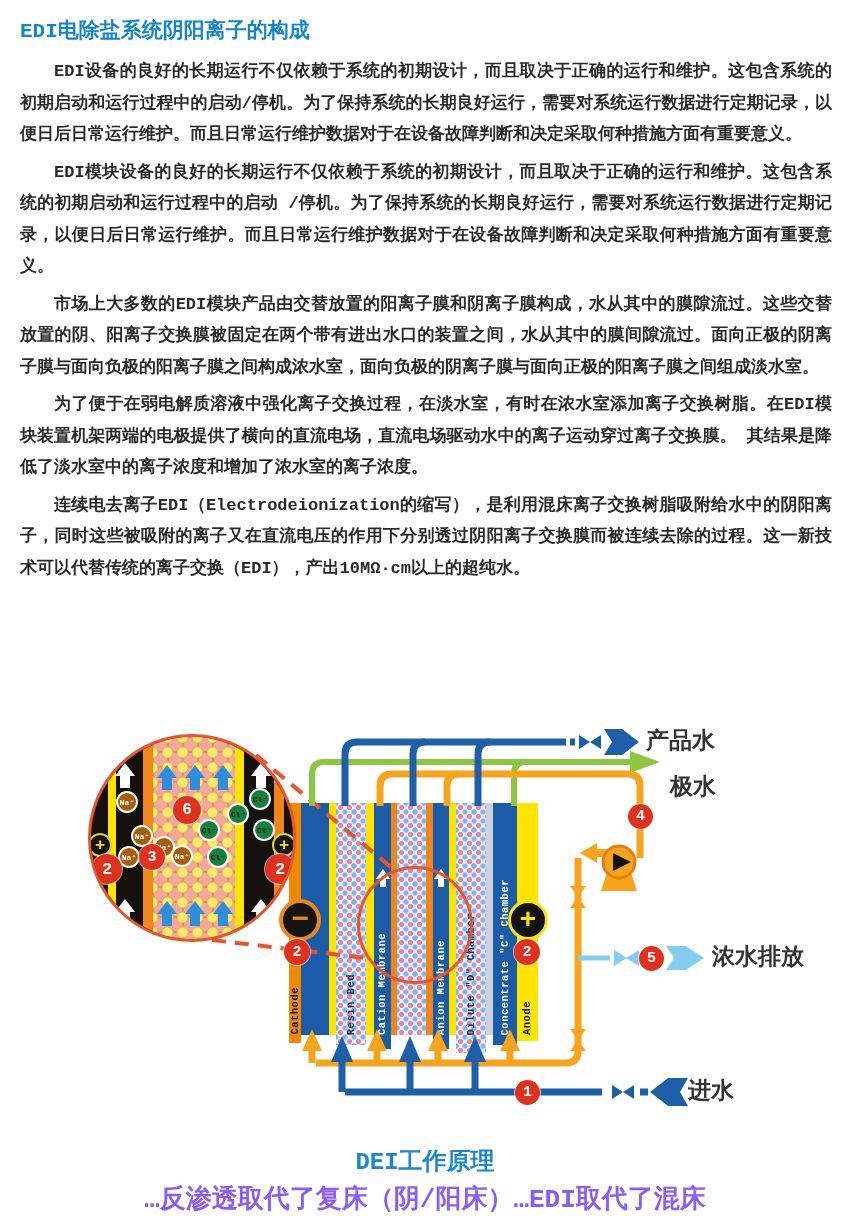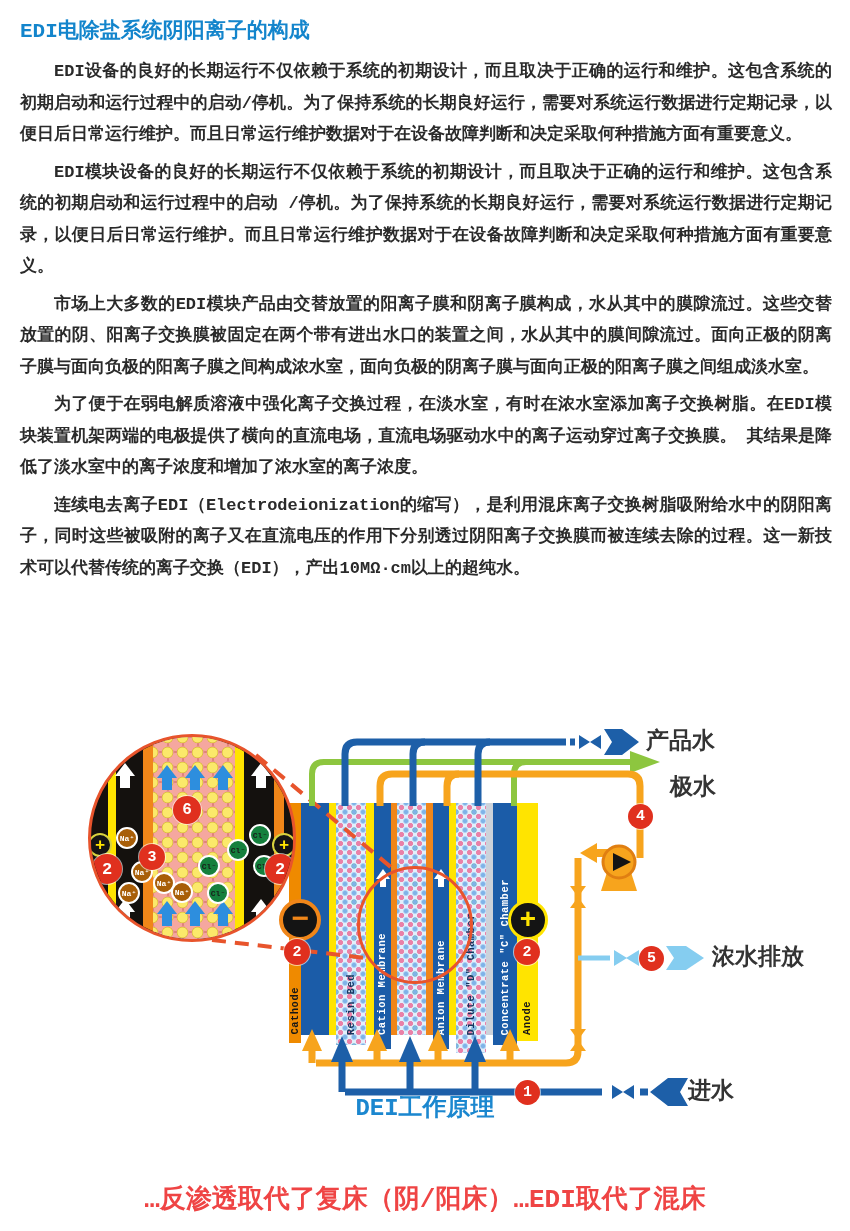--- a/index.html
+++ b/index.html
@@ -6,24 +6,24 @@
   .page{position:relative;width:850px;height:1231px;background:#ffffff;overflow:hidden;
         font-family:Liberation Mono, monospace;}
 
   
   .title{position:absolute;left:20px;top:16px;font-size:21px;font-weight:bold;color:#1385cc;}
   .content{position:absolute;left:20px;top:56px;width:812px;}
   .content p{margin:0 0 6px 0;text-indent:2em;font-size:17px;line-height:31.5px;
              font-weight:bold;color:#2a2a2a;text-align:justify;}
 
   
-  .caption{position:absolute;left:0;top:1091px;width:850px;text-align:center;
+  .caption{position:absolute;left:0;top:1145px;width:850px;text-align:center;
            color:#1b87cf;font-size:24px;font-weight:bold;}
   .footer{position:absolute;left:0;top:1181px;width:850px;text-align:center;
-          color:#ef4444;font-size:26px;font-weight:bold;}
+          color:#8b5cf6;font-size:26px;font-weight:bold;}
 
   
   .stack{position:absolute;left:289px;top:803px;width:249px;height:232px;display:flex;}
   .band{position:relative;height:100%;display:flex;align-items:flex-end;justify-content:center;}
   .w12{width:12px}.w28{width:28px}.w7{width:7px}.w30{width:30px}.w8{width:8px}
   .w17{width:17px}.w6{width:6px}.w29{width:29px}.w16{width:16px}.w24{width:24px}.w21{width:21px}
   .c-or{background:#ef8a00;}
   .c-os{background:#f08619;}
   .c-bl{background:#1b5ca8;}
   .c-ye{background:#ffe400;}
@@ -62,21 +62,21 @@
      background-size:15px 15px,15px 15px;
      background-position:7px 8px,0 0;}
   .uarr{position:absolute;width:20px;height:27px;}
   .uarr::before{content:"";position:absolute;left:0;top:0;border-left:10px solid transparent;
         border-right:10px solid transparent;border-bottom:13px solid currentColor;}
   .uarr::after{content:"";position:absolute;left:5px;top:13px;width:10px;height:12px;background:currentColor;}
   .aw{color:#ffffff;}
   .ab{color:#2d8ede;}
   .ion{position:absolute;width:22px;height:22px;border-radius:50%;border:2px solid #fff;
        box-sizing:border-box;display:flex;align-items:center;justify-content:center;
-       font-size:8px;font-weight:bold;margin-top:36px;}
+       font-size:8px;font-weight:bold;}
   .ion-na{background:#a85e08;color:#fff;}
   .ion-cl{background:#15803d;color:#1a1a1a;}
 
   
   .nbadge{position:absolute;border-radius:50%;background:#e0301e;color:#fff;font-weight:bold;
           display:flex;align-items:center;justify-content:center;box-shadow:0 0 0 1px rgba(255,255,255,.6);}
   .d25{width:25px;height:25px;font-size:15px;}
   .d26{width:26px;height:26px;font-size:15px;}
   .d28{width:28px;height:28px;font-size:16px;}
   .d30{width:30px;height:30px;font-size:17px;}

